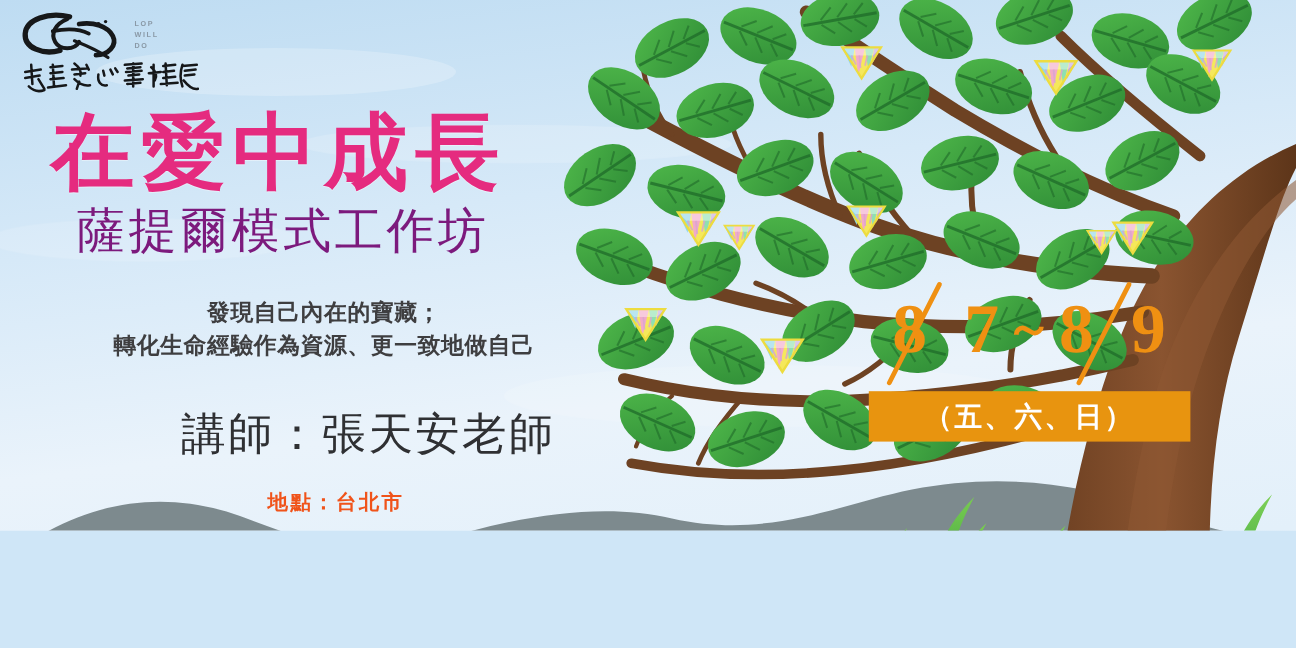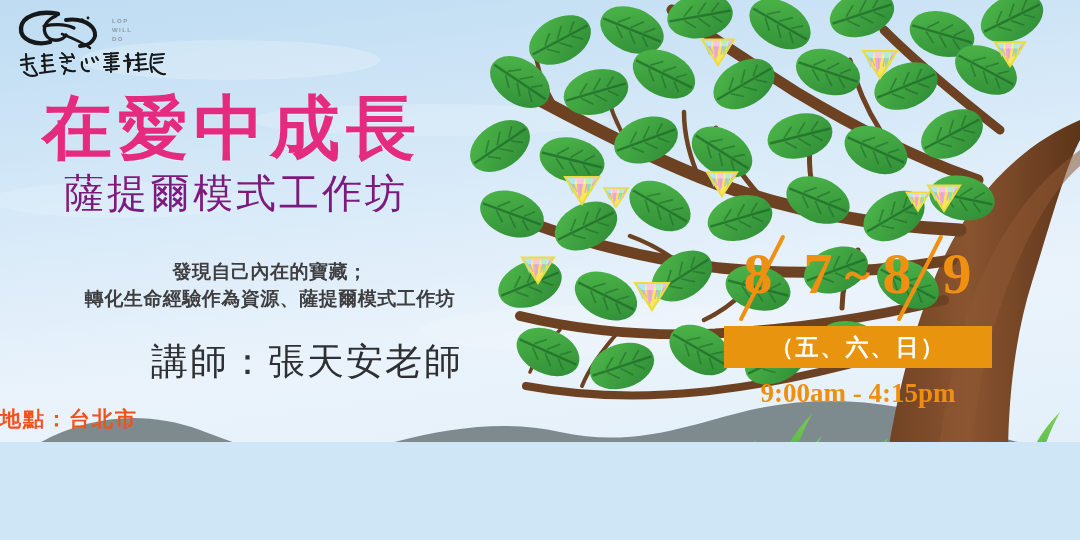--- a/index.html
+++ b/index.html
@@ -51,43 +51,44 @@
     font-family:"Liberation Sans", sans-serif;
     font-size:40px; line-height:46px; font-weight:400;
     color:#7c1a7d;
     letter-spacing:3px;
     padding-left:64px;
     margin-top:4px;
   }
 
   
   #tagline {
-    position:absolute; left:0; top:258px; width:540px;
+    position:absolute; left:0; top:248px; width:540px;
     text-align:center;
     color:#3e3e40;
     font-size:19px; line-height:27px; font-weight:700;
     letter-spacing:.5px;
     font-family:Liberation Serif, serif;
   }
   #tagline .l1 { display:block; }
   #tagline .l2 { display:block; }
 
   
   #speaker {
     position:absolute; left:16px; top:338px; width:560px;
     text-align:center;
     color:#2f3033;
     font-size:37px; line-height:48px; letter-spacing:2px;padding-left:22px;
   }
 
   
   #venue {
     position:absolute; left:0; top:404px; width:560px;
+    text-align:center;
     color:#f0531a;
-    font-size:21px; line-height:30px; font-weight:700; letter-spacing:2px;
+    font-size:17px; line-height:30px; font-weight:700; letter-spacing:2px;
   }
 
   
   #datebox { position:absolute; left:724px; top:243px; width:268px; }
 
   #dateline {
     position:relative;
     height:62px;
     font-family:"Liberation Serif", serif;
     color:#ef9012;
@@ -388,30 +389,29 @@
     </svg>
   </div>
 
   <div id="headline">
     <div id="title">在愛中成長</div>
     <div id="subtitle">薩提爾模式工作坊</div>
   </div>
 
   <div id="tagline">
     <span class="l1">發現自己內在的寶藏；</span>
-    <span class="l2">轉化生命經驗作為資源、薩提爾模式工作坊</span>
+    <span class="l2">轉化生命經驗作為資源、更一致地做自己</span>
   </div>
 
   <div id="speaker">講師：張天安老師</div>
 
   <div id="venue">地點：台北市</div>
 
   <div id="datebox">
     <div id="dateline">
       <span class="slash" id="slash1"></span>
       <span class="slash" id="slash2"></span>
       <span class="seg">8</span><span class="seg" style="padding-left:30px">7</span><span class="tilde">～</span><span class="seg">8</span><span class="seg" style="padding-left:30px">9</span>
     </div>
     <div id="daybar">（五、六、日）</div>
-    <div id="times">9:00am - 4:15pm</div>
   </div>
 
 </div>
 
 </body></html>

